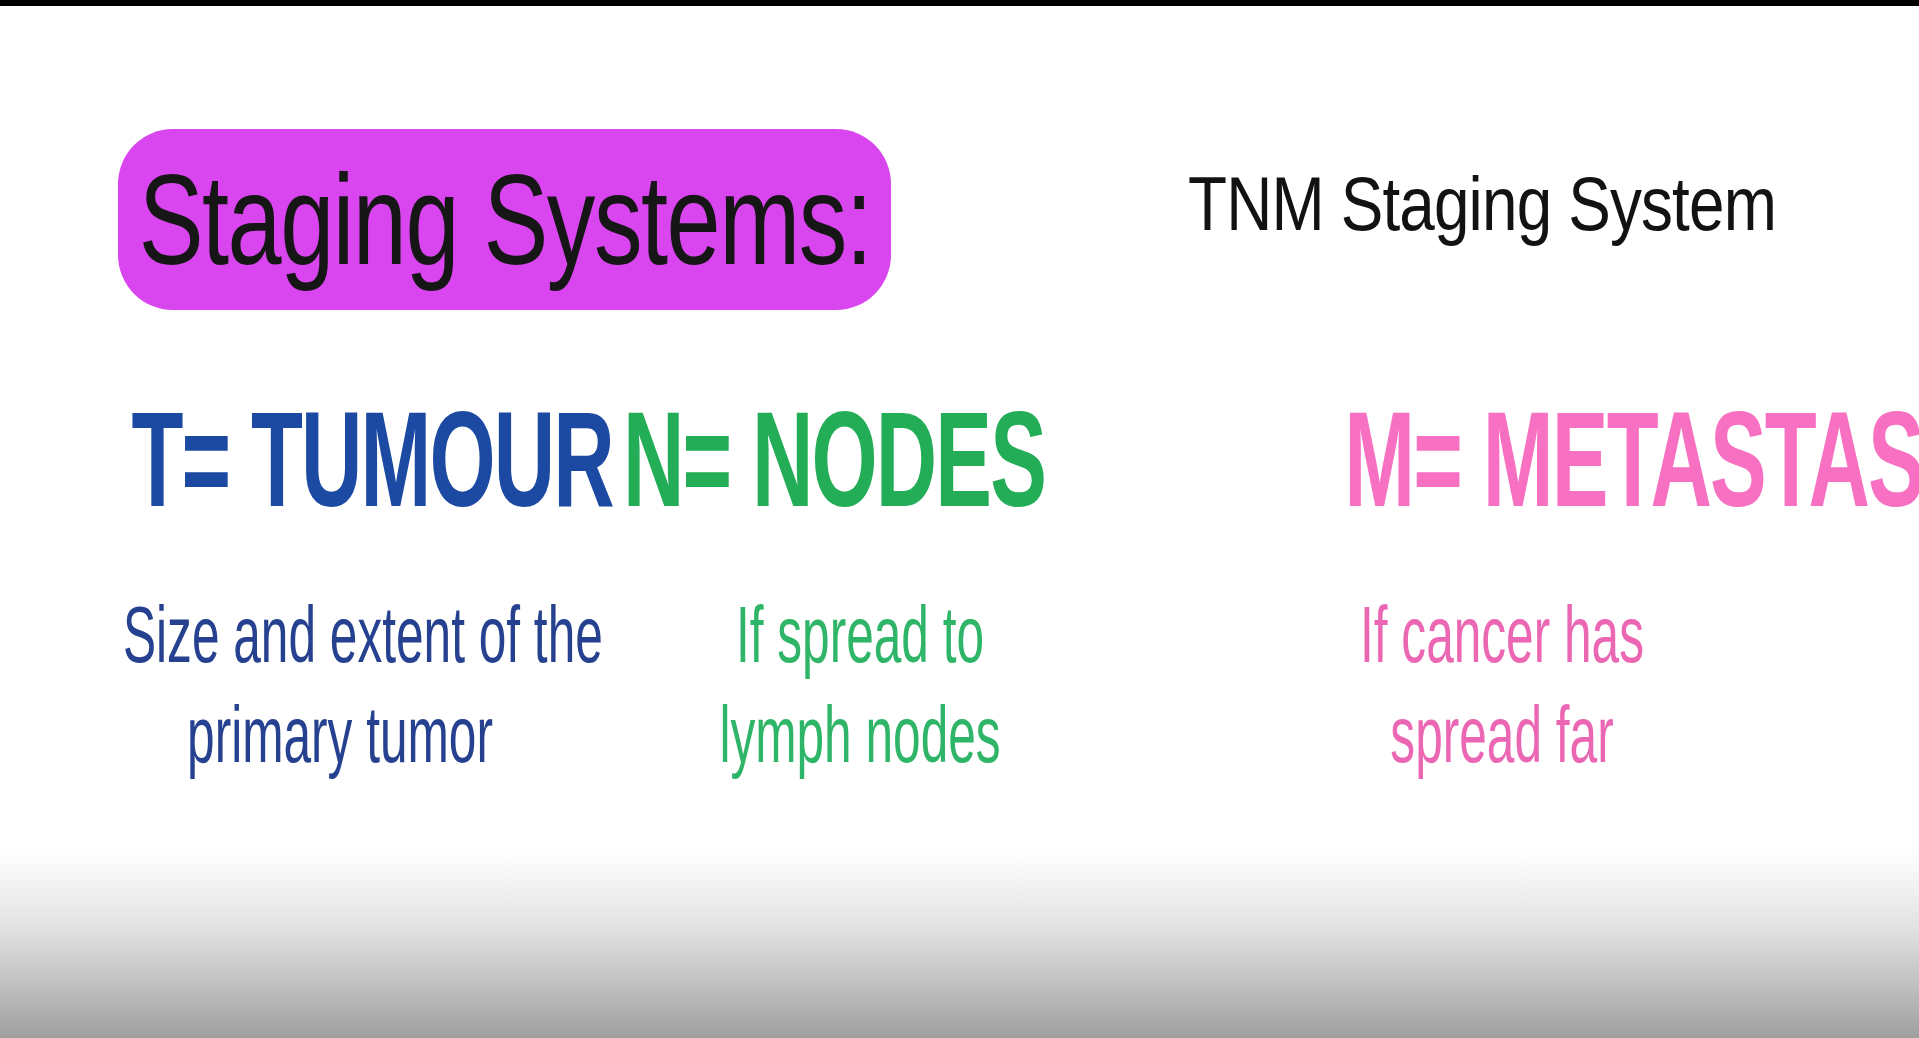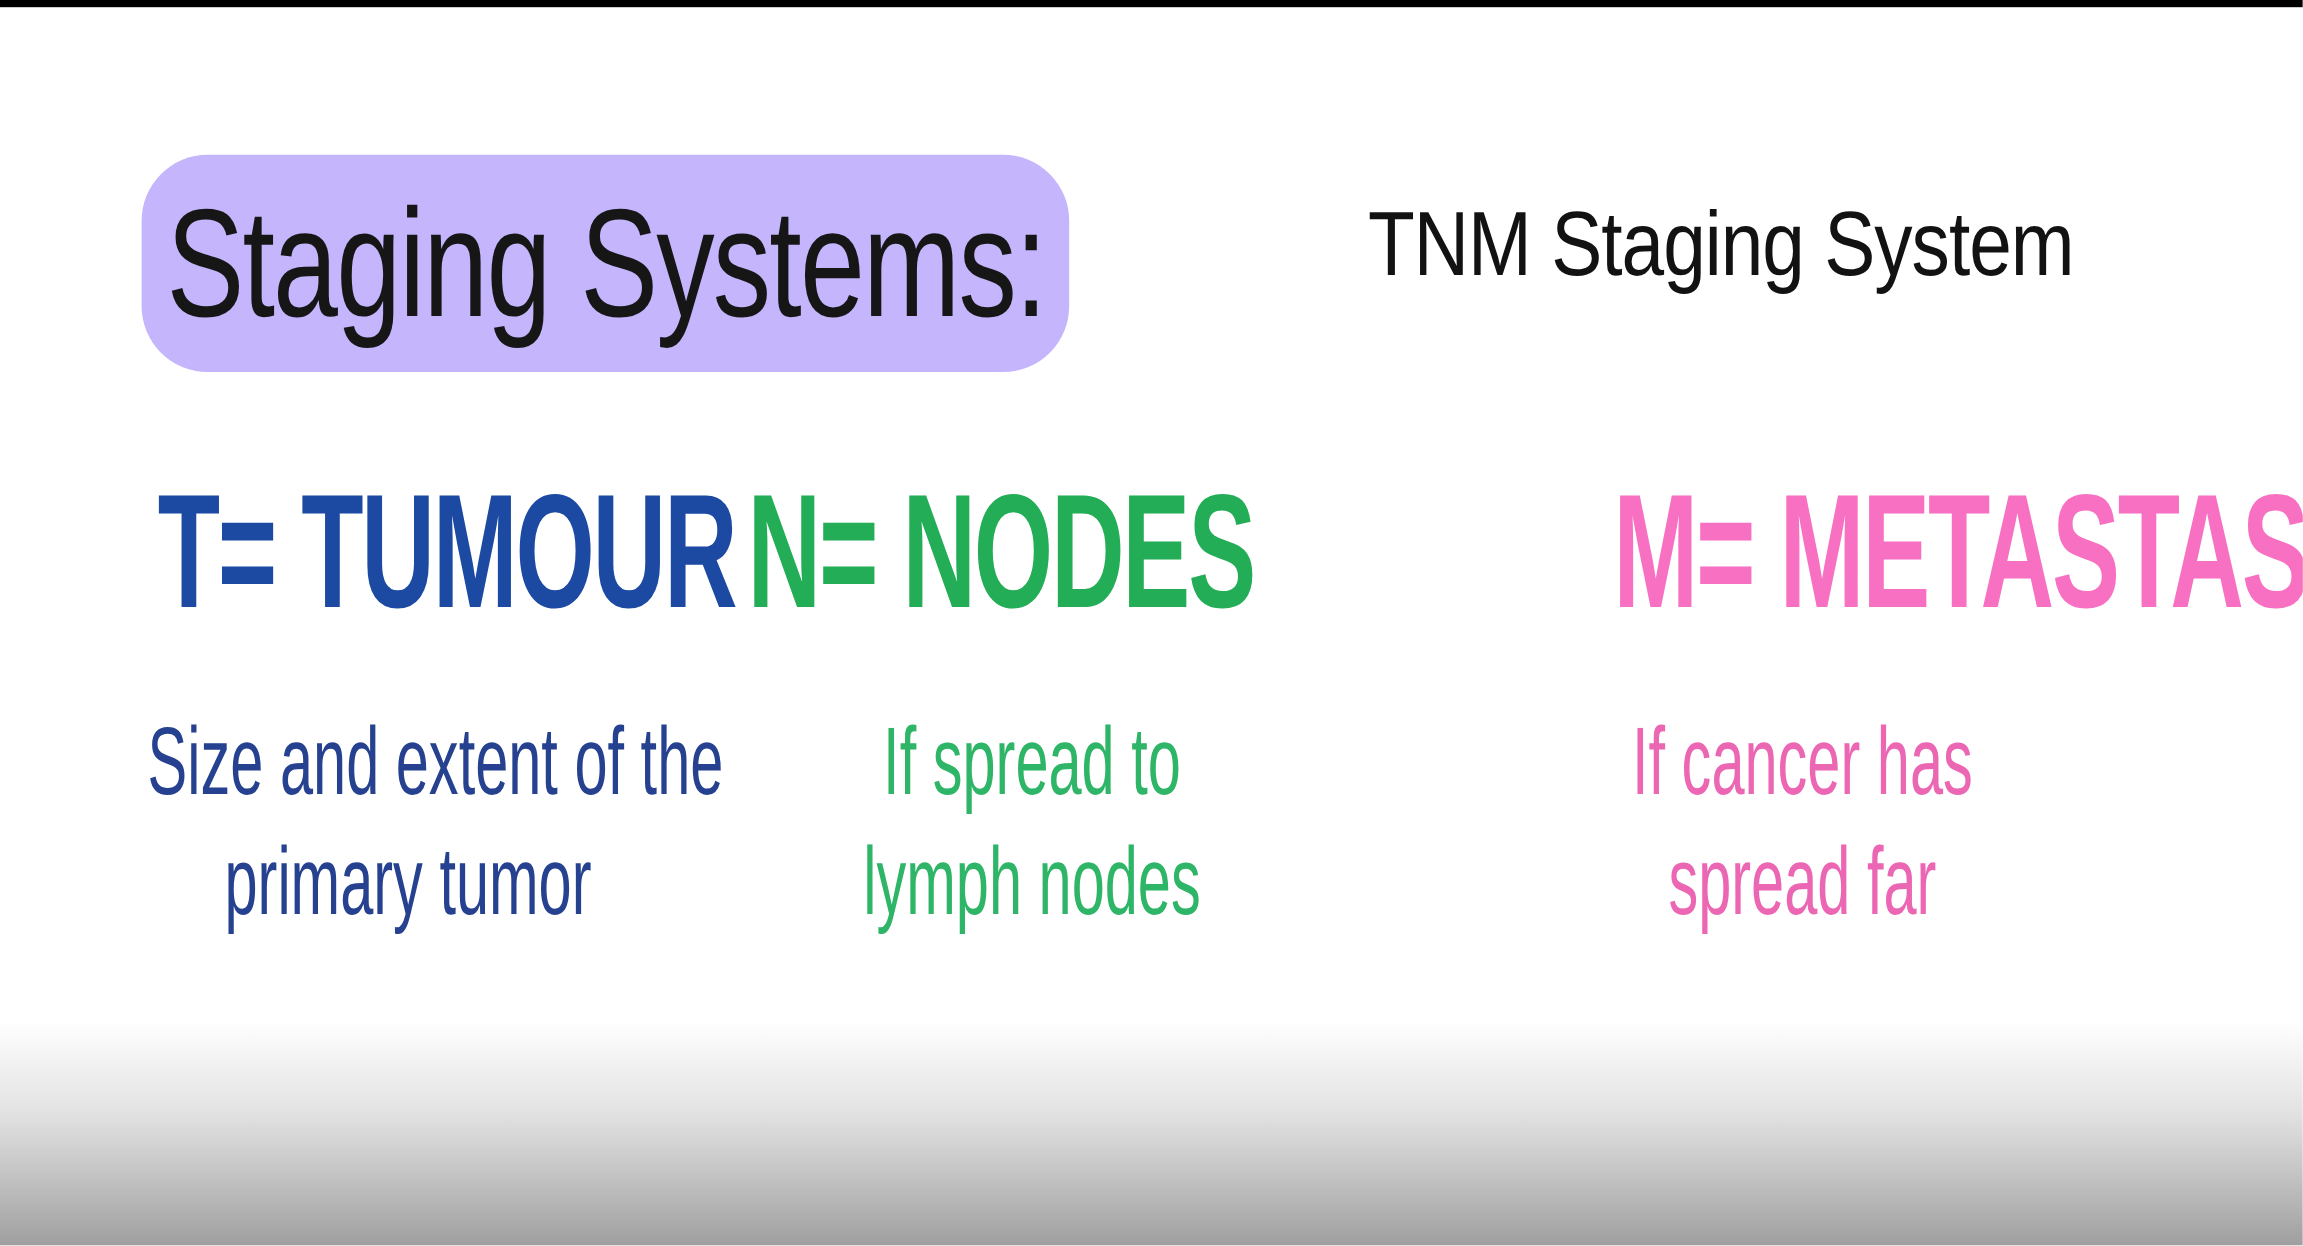--- a/index.html
+++ b/index.html
@@ -39,21 +39,21 @@
     font-size: 128px;
     font-weight: 400;
     letter-spacing: -2px;
     transform: scaleX(0.76);
     transform-origin: center center;
     white-space: nowrap;
   }
 
   .subtitle {
     position: absolute;
-    left: 1132px; top: 148px;
+    left: 1180px; top: 148px;
     width: 604px; height: 110px;
     display: flex;
     align-items: center;
     justify-content: center;
   }
   .subtitle .subtitle-text {
     display: inline-block;
     font-size: 76px;
     font-weight: 400;
     letter-spacing: -1px;
@@ -97,21 +97,21 @@
   }
   #desc-t { left: -10px; }
   #desc-n { left: 510px; }
   #desc-m { left: 1152px; }
 </style>
 </head>
 <body>
 
 <div class="top-bar"></div>
 
-<div class="title-pill" style="background-color: #c4b5fd;">
+<div class="title-pill" style="background-color: #d946ef;">
   <span class="pill-text" style="color: rgb(22, 22, 22);">Staging Systems:</span>
 </div>
 
 <div class="subtitle">
   <span class="subtitle-text" style="color: rgb(18, 18, 18);">TNM Staging System</span>
 </div>
 
 <div class="col-heading" id="heading-t">
   <span class="heading-text" style="color: rgb(28, 74, 163);">T= TUMOUR</span>
 </div>

